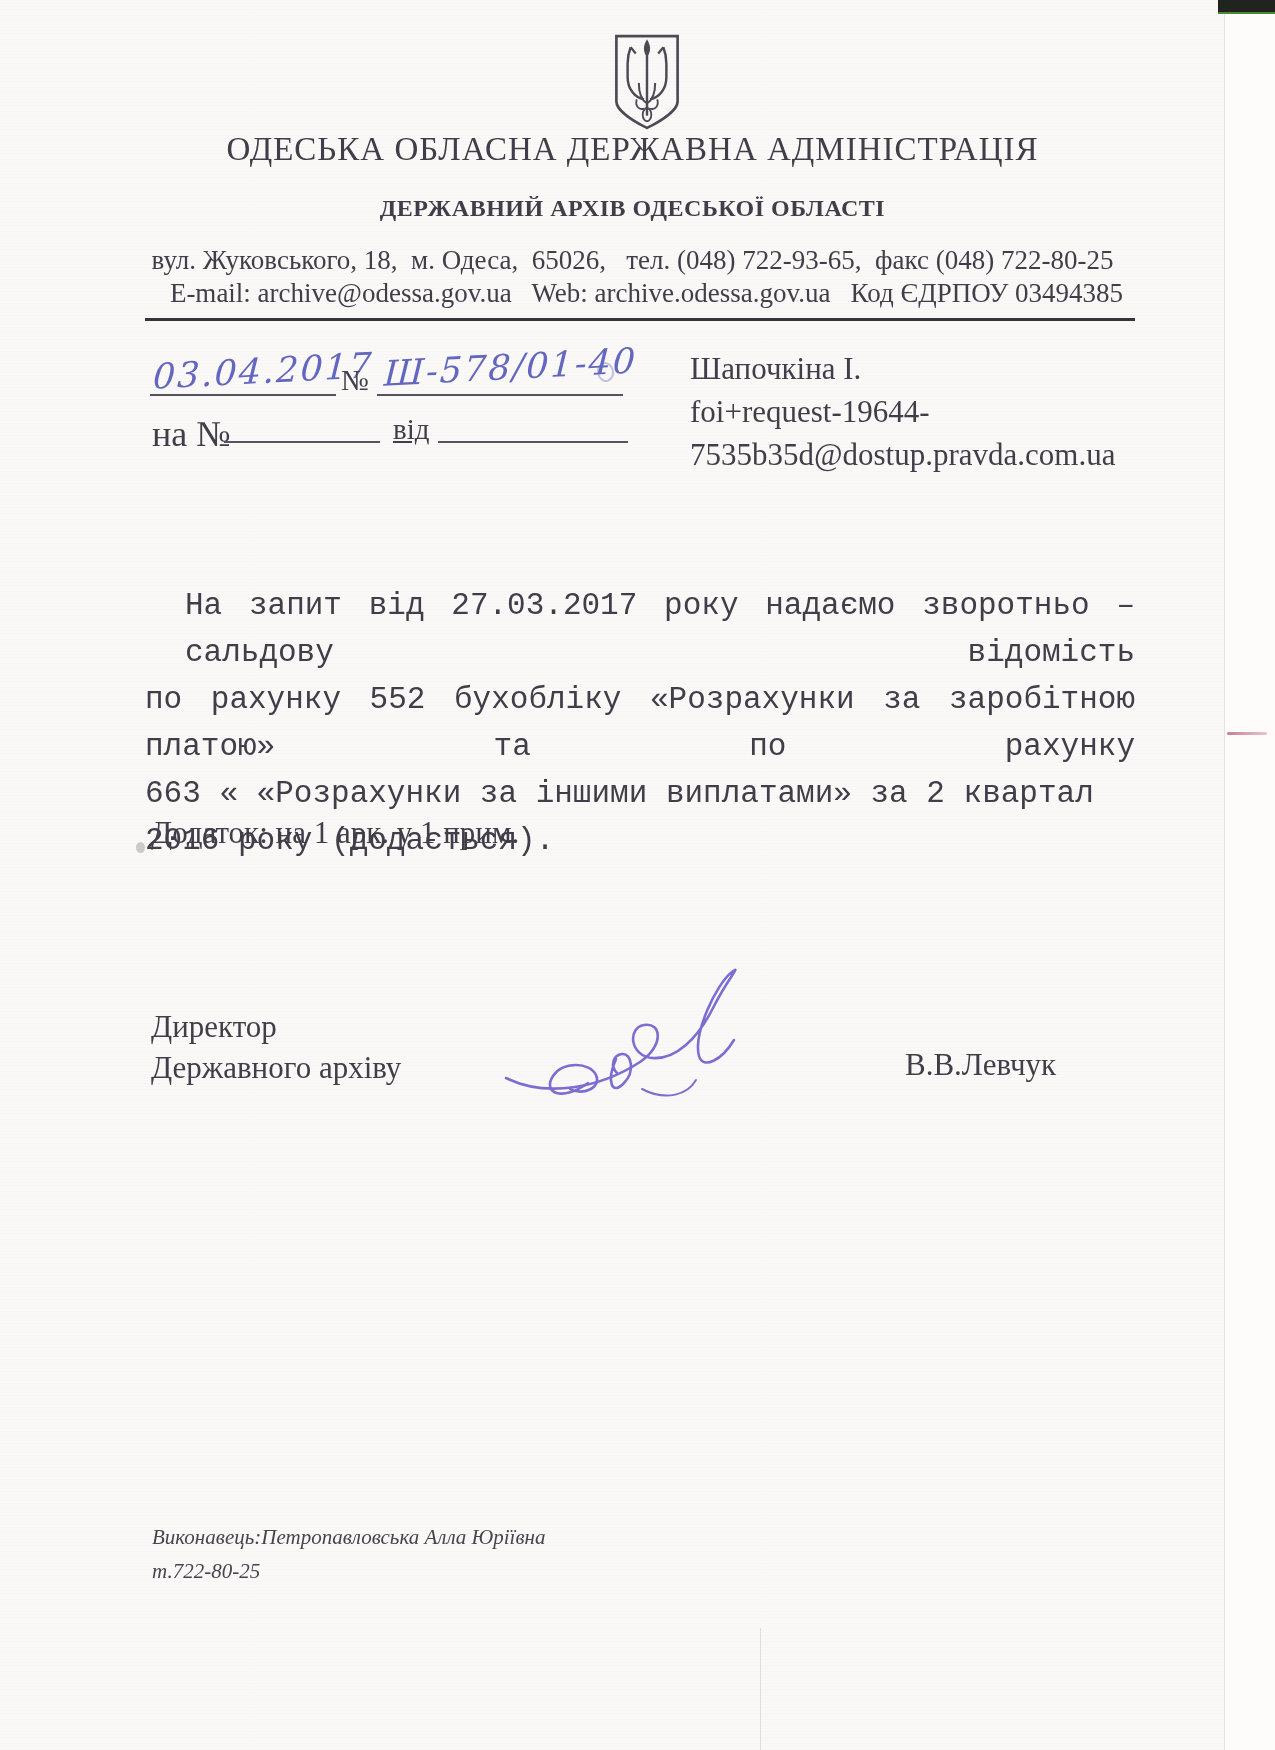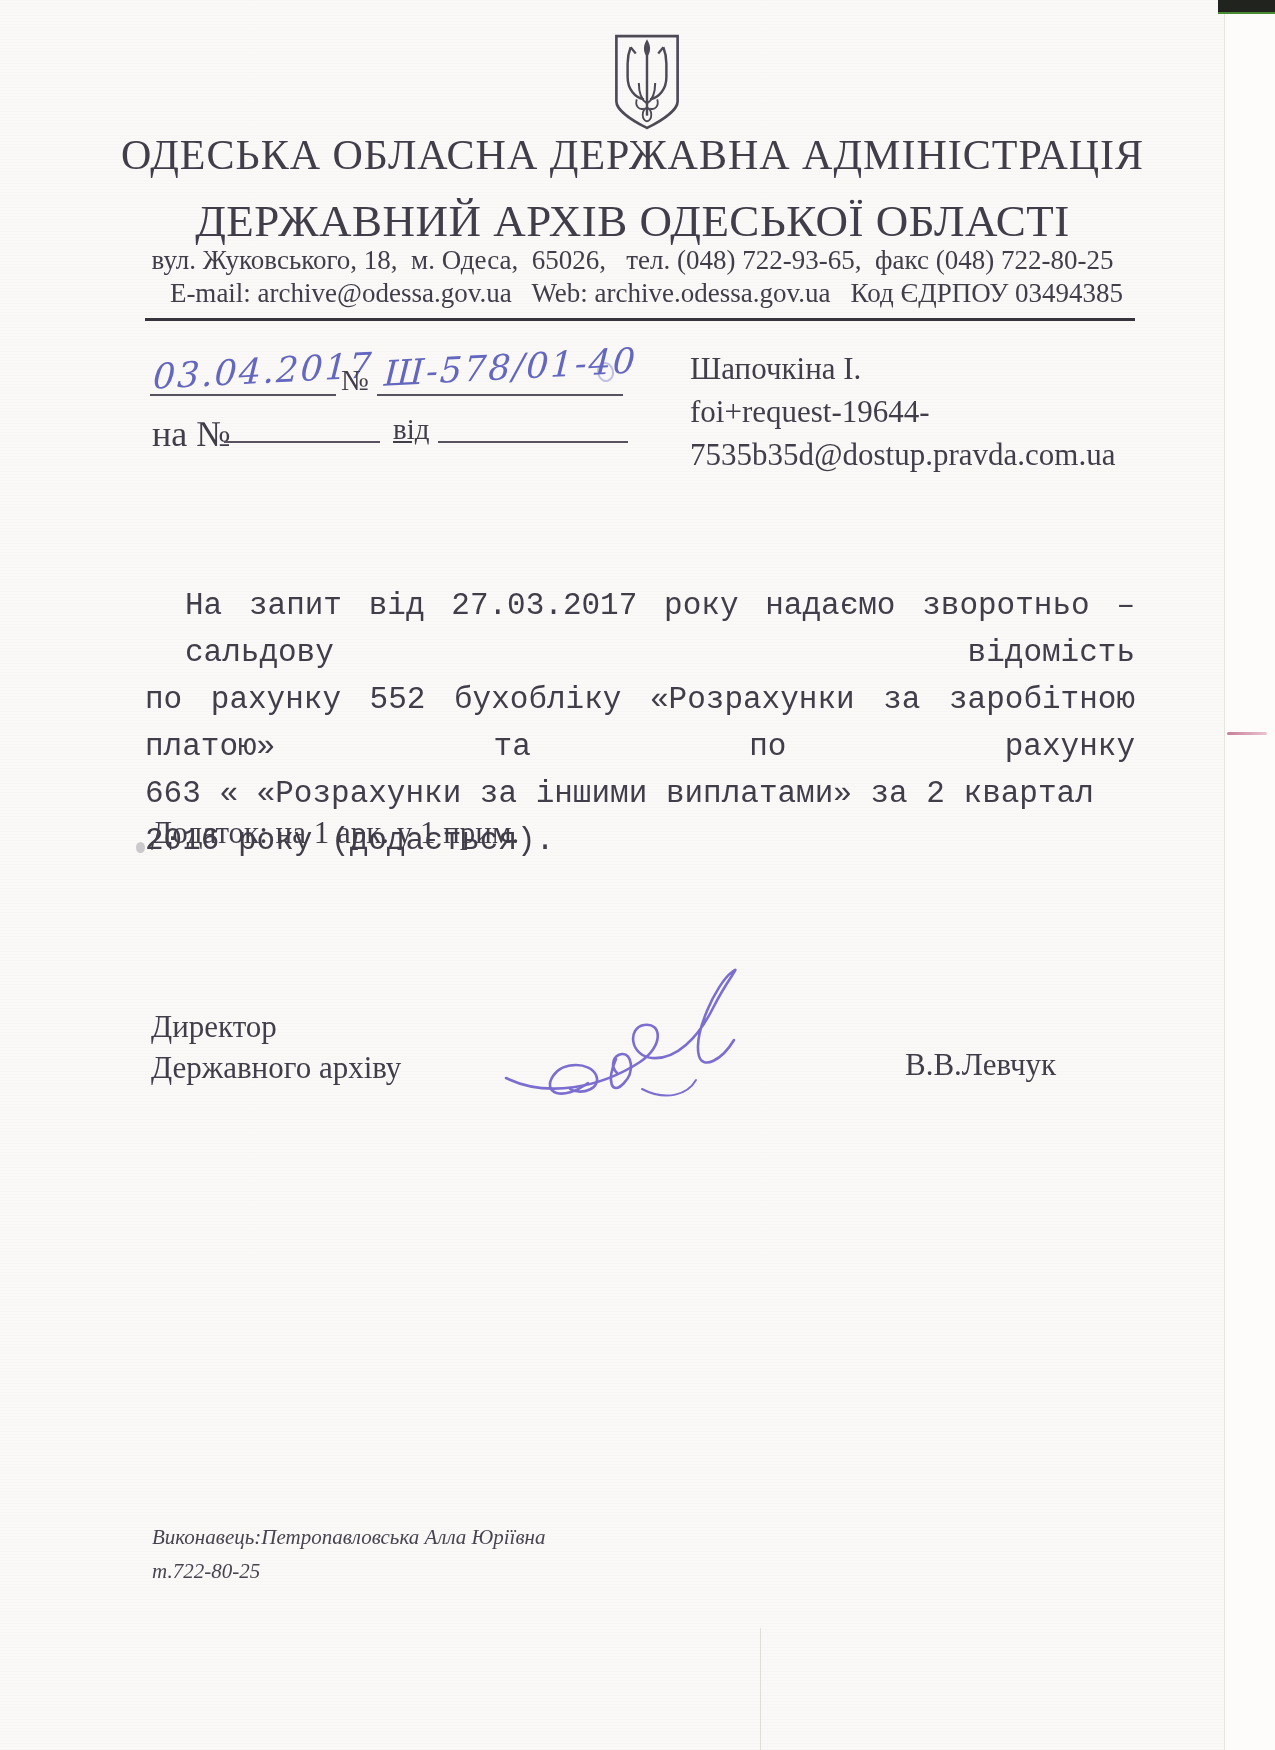--- a/index.html
+++ b/index.html
@@ -20,22 +20,22 @@
   .corner-mark{left:1218px;top:0;width:58px;height:12px;background:#20231e;border-bottom:2px solid #4a8a33;}
   .pink-dash{left:1227px;top:732px;width:40px;height:3px;border-radius:2px;
     background:linear-gradient(to right,#c77f98,#eac4d0);}
   .crease{left:760px;top:1628px;width:1px;height:122px;background:rgba(170,165,160,0.32);}
   .speck{left:136px;top:842px;width:9px;height:11px;border-radius:50%;background:rgba(118,112,124,0.35);}
   .blue-ring{left:597px;top:362px;width:13px;height:16px;border:2px solid rgba(125,125,200,0.45);
     border-radius:50%;transform:rotate(-15deg);}
   
   .center-wrap{left:0;top:0;width:1265px;text-align:center;}
   .emblem{left:610px;top:32px;width:74px;height:100px;}
-  .org1{top:131px;font-size:42px;letter-spacing:1px;}
-  .org2{top:195px;font-size:45px;font-weight:normal;letter-spacing:0.5px;text-align:center;}
+  .org1{top:131px;font-size:33px;letter-spacing:1px;}
+  .org2{top:195px;font-size:24px;font-weight:bold;letter-spacing:0.5px;text-align:center;}
   .addr{top:245px;font-size:27px;white-space:pre;}
   .contact{top:278px;font-size:27px;white-space:pre;margin-left:14px;}
   .rule{left:145px;top:318px;width:990px;height:3px;background:#38343e;}
   
   .hand{font-style:italic;color:#6467bf;font-size:35px;letter-spacing:2px;
     font-family:"DejaVu Serif",serif;}
   .hw-date{left:153px;top:351px;transform:rotate(-3deg) skewX(-6deg);}
   .hw-num{left:384px;top:347px;transform:rotate(-3deg) skewX(-6deg);}
   .uline{height:2px;background:#57525e;}
   .ul-date{left:150px;top:394px;width:186px;}

